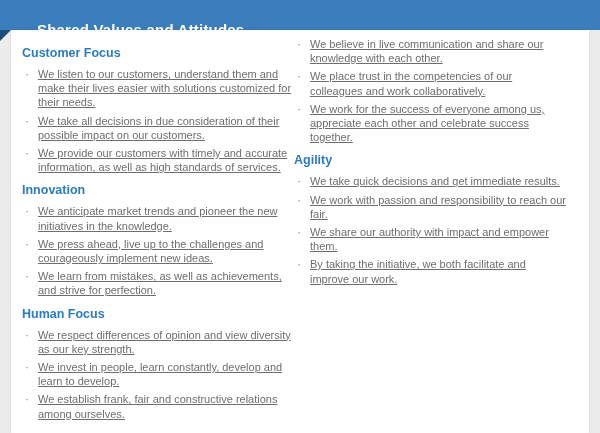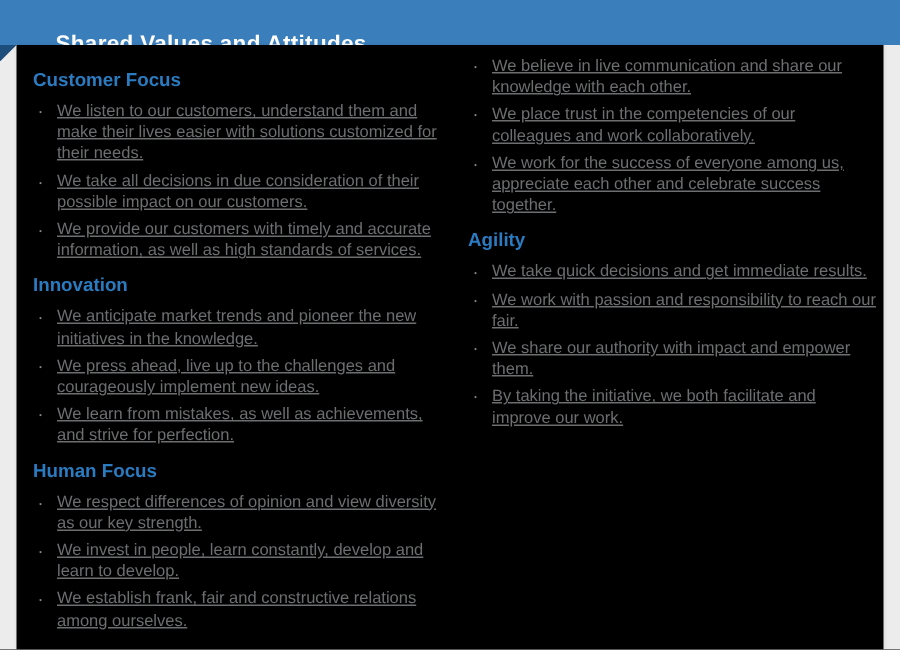--- a/index.html
+++ b/index.html
@@ -23,25 +23,25 @@
   }
   .fold {
     position:absolute; top:30px; left:0;
     width:11px; height:11px;
     background:#1d4d7a;
     clip-path:polygon(0 0, 100% 0, 0 100%);
   }
   .card {
     position:absolute; top:30px; left:11px;
     width:578px; height:403px;
-    background:#000000;
+    background:#ffffff;
     box-shadow:0 0 3px rgba(0,0,0,0.10);
     box-sizing:border-box;
     padding:7px 6px 0 11px;
-    display:flex; gap:18px;
+    display:flex; 
   }
   .col { width:272px; flex:none; }
   .sec h2 {
     margin:9px 0 6px 0;
     font-size:12.5px; line-height:15px;
     color:#2b7bc1; font-weight:bold;
   }
   .bullet { display:flex; margin-bottom:4px; }
   .mk {
     flex:none; width:16px; box-sizing:border-box; padding-left:3px;

